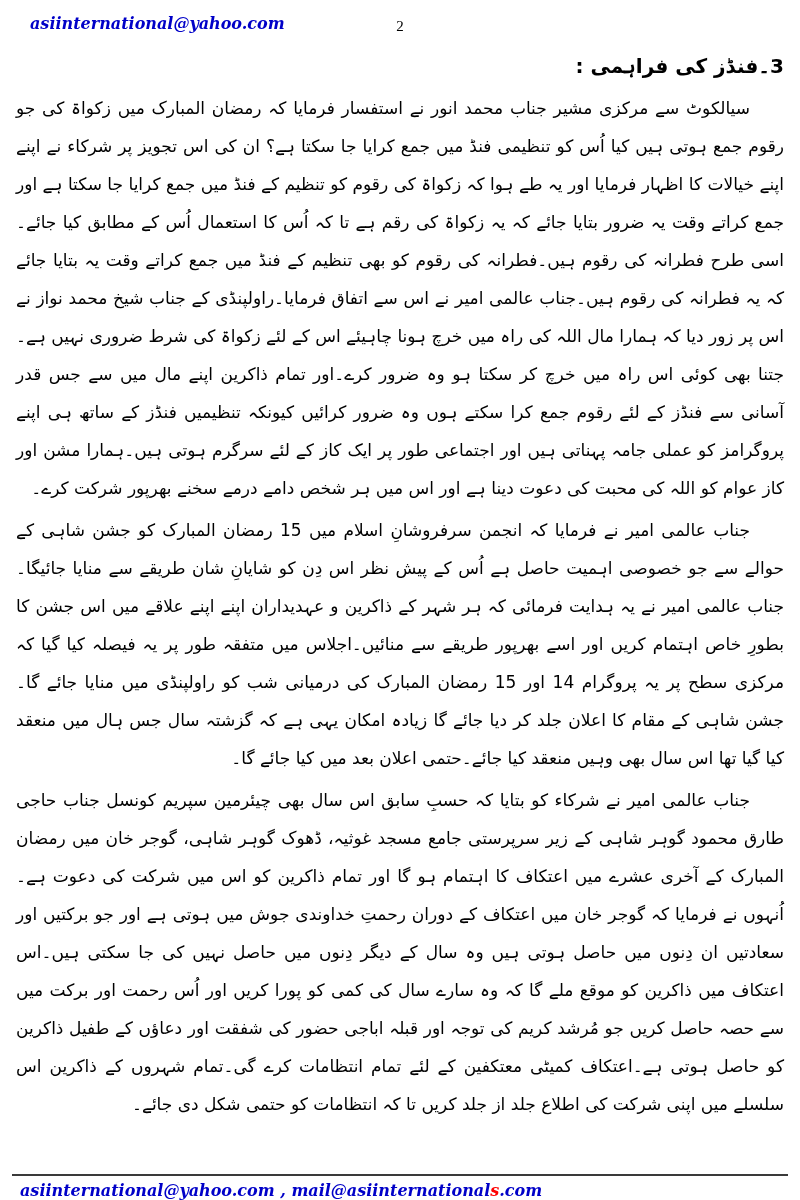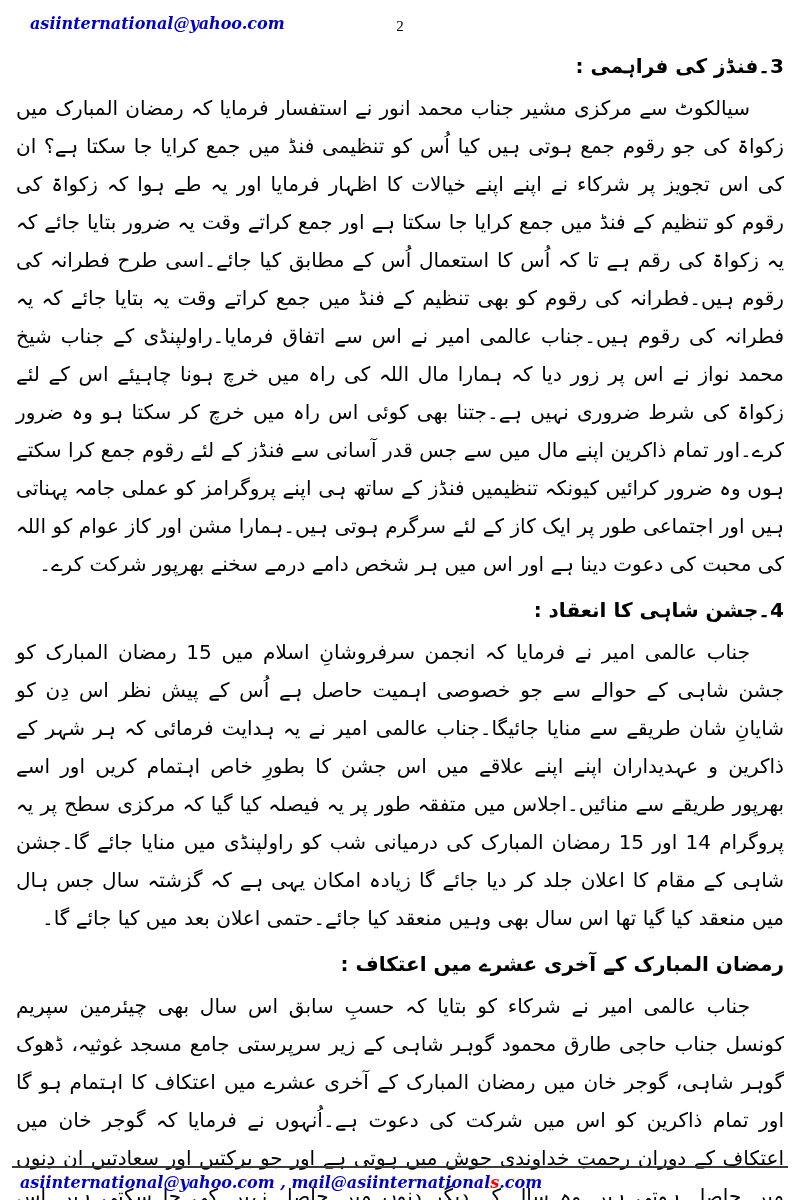--- a/index.html
+++ b/index.html
@@ -13,26 +13,26 @@
     font-family:"DejaVu Serif",serif;font-style:italic;font-weight:bold;
     font-size:16px;color:#0000c8;justify-self:start;text-decoration:none;
   }
   .page-number{font-family:"Liberation Serif",serif;font-size:15px;color:#000;justify-self:center;padding-top:4px;}
   
   .content{direction:rtl;unicode-bidi:embed;padding:4px 16px 0 16px;}
   .section-heading{
     font-size:20px;font-weight:600;margin:12px 0 8px 0;line-height:30px;
   }
   .body-para{
-    font-size:20px;line-height:38px;text-align:justify;margin:0 0 4px 0;text-indent:34px;
+    font-size:17px;line-height:38px;text-align:justify;margin:0 0 4px 0;text-indent:34px;
   }
   .body-para.no-indent{text-indent:0;}
   
   .footer{
-    position:absolute;left:12px;right:12px;bottom:16px;
+    position:absolute;left:12px;right:12px;bottom:8px;
     border-top:2px solid #3a3a3a;padding:5px 8px 0 8px;
     display:flex;justify-content:space-between;align-items:baseline;
     font-family:"DejaVu Serif",serif;font-style:italic;font-weight:bold;font-size:16px;color:#0000c8;
   }
   .footer a{color:#0000c8;text-decoration:none;}
   .accent-red{color:#ff0000;}
 </style>
 </head>
 <body>
 
@@ -42,24 +42,22 @@
     <a class="header-email" href="#">asiinternational@yahoo.com</a>
     <div class="page-number">2</div>
     <div></div>
   </div>
 
   <div class="content">
 
     <h2 class="section-heading">3۔فنڈز کی فراہمی :</h2>
     <p class="body-para">سیالکوٹ سے مرکزی مشیر جناب محمد انور نے استفسار فرمایا کہ رمضان المبارک میں زکواۃ کی جو رقوم جمع ہوتی ہیں کیا اُس کو تنظیمی فنڈ میں جمع کرایا جا سکتا ہے؟ ان کی اس تجویز پر شرکاء نے اپنے اپنے خیالات کا اظہار فرمایا اور یہ طے ہوا کہ زکواۃ کی رقوم کو تنظیم کے فنڈ میں جمع کرایا جا سکتا ہے اور جمع کراتے وقت یہ ضرور بتایا جائے کہ یہ زکواۃ کی رقم ہے تا کہ اُس کا استعمال اُس کے مطابق کیا جائے۔اسی طرح فطرانہ کی رقوم ہیں۔فطرانہ کی رقوم کو بھی تنظیم کے فنڈ میں جمع کراتے وقت یہ بتایا جائے کہ یہ فطرانہ کی رقوم ہیں۔جناب عالمی امیر نے اس سے اتفاق فرمایا۔راولپنڈی کے جناب شیخ محمد نواز نے اس پر زور دیا کہ ہمارا مال اللہ کی راہ میں خرچ ہونا چاہیئے اس کے لئے زکواۃ کی شرط ضروری نہیں ہے۔جتنا بھی کوئی اس راہ میں خرچ کر سکتا ہو وہ ضرور کرے۔اور تمام ذاکرین اپنے مال میں سے جس قدر آسانی سے فنڈز کے لئے رقوم جمع کرا سکتے ہوں وہ ضرور کرائیں کیونکہ تنظیمیں فنڈز کے ساتھ ہی اپنے پروگرامز کو عملی جامہ پہناتی ہیں اور اجتماعی طور پر ایک کاز کے لئے سرگرم ہوتی ہیں۔ہمارا مشن اور کاز عوام کو اللہ کی محبت کی دعوت دینا ہے اور اس میں ہر شخص دامے درمے سخنے بھرپور شرکت کرے۔</p>
 
-    <h2 class="section-heading">4۔جشن شاہی کا انعقاد :</h2>
     <p class="body-para">جناب عالمی امیر نے فرمایا کہ انجمن سرفروشانِ اسلام میں 15 رمضان المبارک کو جشن شاہی کے حوالے سے جو خصوصی اہمیت حاصل ہے اُس کے پیش نظر اس دِن کو شایانِ شان طریقے سے منایا جائیگا۔جناب عالمی امیر نے یہ ہدایت فرمائی کہ ہر شہر کے ذاکرین و عہدیداران اپنے اپنے علاقے میں اس جشن کا بطورِ خاص اہتمام کریں اور اسے بھرپور طریقے سے منائیں۔اجلاس میں متفقہ طور پر یہ فیصلہ کیا گیا کہ مرکزی سطح پر یہ پروگرام 14 اور 15 رمضان المبارک کی درمیانی شب کو راولپنڈی میں منایا جائے گا۔جشن شاہی کے مقام کا اعلان جلد کر دیا جائے گا زیادہ امکان یہی ہے کہ گزشتہ سال جس ہال میں منعقد کیا گیا تھا اس سال بھی وہیں منعقد کیا جائے۔حتمی اعلان بعد میں کیا جائے گا۔</p>
 
-    <h2 class="section-heading">رمضان المبارک کے آخری عشرے میں اعتکاف :</h2>
     <p class="body-para">جناب عالمی امیر نے شرکاء کو بتایا کہ حسبِ سابق اس سال بھی چیئرمین سپریم کونسل جناب حاجی طارق محمود گوہر شاہی کے زیر سرپرستی جامع مسجد غوثیہ، ڈھوک گوہر شاہی، گوجر خان میں رمضان المبارک کے آخری عشرے میں اعتکاف کا اہتمام ہو گا اور تمام ذاکرین کو اس میں شرکت کی دعوت ہے۔اُنہوں نے فرمایا کہ گوجر خان میں اعتکاف کے دوران رحمتِ خداوندی جوش میں ہوتی ہے اور جو برکتیں اور سعادتیں ان دِنوں میں حاصل ہوتی ہیں وہ سال کے دیگر دِنوں میں حاصل نہیں کی جا سکتی ہیں۔اس اعتکاف میں ذاکرین کو موقع ملے گا کہ وہ سارے سال کی کمی کو پورا کریں اور اُس رحمت اور برکت میں سے حصہ حاصل کریں جو مُرشد کریم کی توجہ اور قبلہ اباجی حضور کی شفقت اور دعاؤں کے طفیل ذاکرین کو حاصل ہوتی ہے۔اعتکاف کمیٹی معتکفین کے لئے تمام انتظامات کرے گی۔تمام شہروں کے ذاکرین اس سلسلے میں اپنی شرکت کی اطلاع جلد از جلد کریں تا کہ انتظامات کو حتمی شکل دی جائے۔</p>
 
   </div>
 
   <div class="footer">
     <div>
       <a href="#">asiinternational@yahoo.com</a><span> , </span><a href="#"><span>mail@asiinternational</span><span class="accent-red">s</span><span>.com</span></a>
     </div>
   </div>
 

